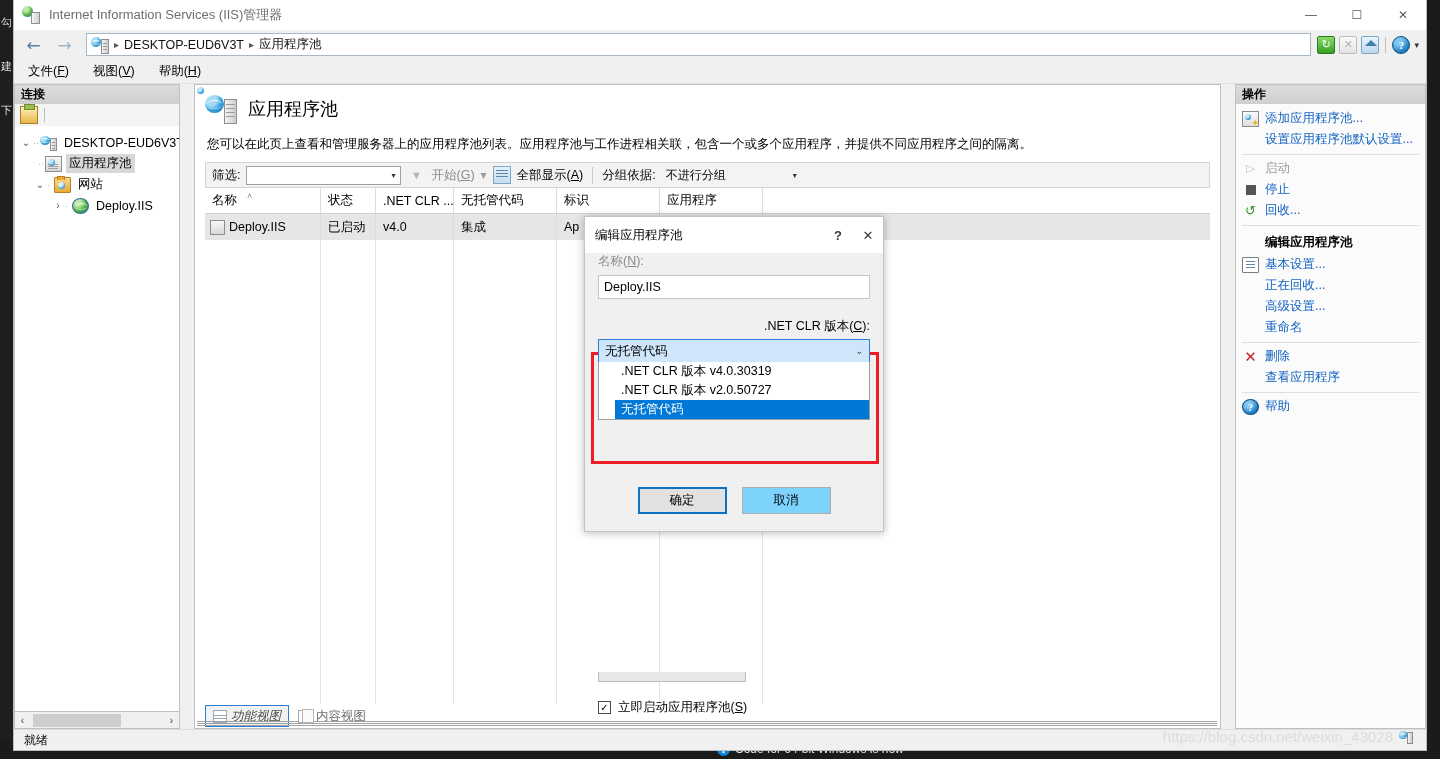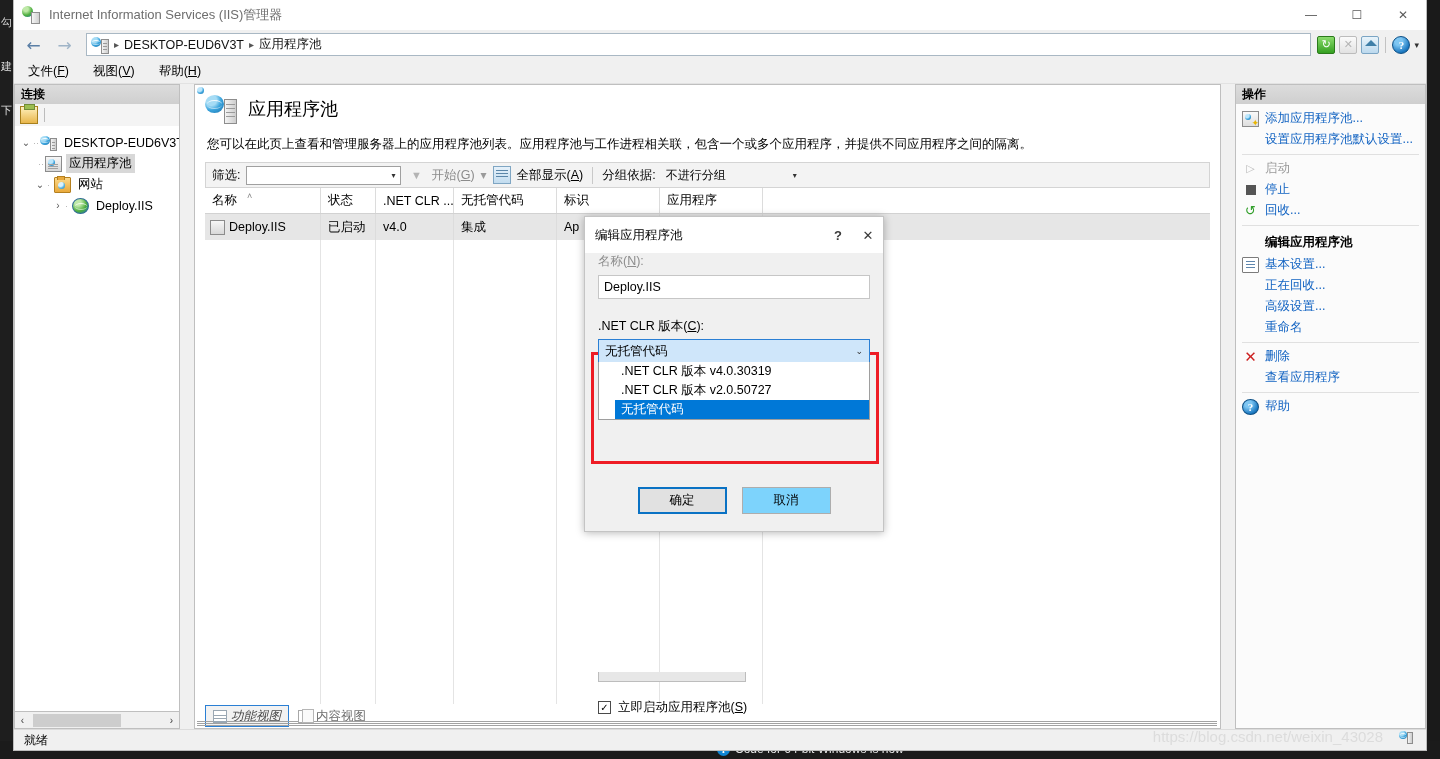--- a/index.html
+++ b/index.html
@@ -190,21 +190,21 @@
   .asep { height:1px; background:#e0e0e0; margin:4px 6px 3px 6px; }
 
   
   #statusbar {
     height:21px; flex:0 0 auto; background:#f0f0f0; border-top:1px solid #dcdcdc;
     display:flex; align-items:center; padding-left:10px; font-size:12px; color:#000;
     position:relative;
   }
   #watermark {
     position:absolute; right:13px; top:-2px; font-size:15px; color:#dcdcdc;
-    font-family:"Liberation Sans",sans-serif; display:flex; align-items:center; gap:16px;
+    font-family:"Liberation Sans",sans-serif; display:flex; align-items:center; gap:6px;
   }
 
   
   #dlg {
     position:absolute; left:570px; top:216px; width:300px; height:316px;
     background:#f0f0f0; border:1px solid #c4c4c4;
     box-shadow:0 1px 8px rgba(0,0,0,.28);
     display:flex; flex-direction:column; z-index:40;
   }
   #dlg-title {
@@ -217,21 +217,21 @@
   .dlabel { font-size:12.5px; }
   .dlabel.grayed { color:#8d8d8d; }
   #name-input {
     margin-top:5px; height:24px; background:#fff; border:1px solid #c6c6c6;
     display:flex; align-items:center; padding-left:5px; font-size:12.5px;
   }
   #clr-box {
     position:absolute; left:6px; top:99px; width:288px; height:112px;
     border:3px solid #ee1c25; pointer-events:none; z-index:3;
   }
-  #clr-label { font-size:12.5px; padding-top:19px; }
+  #clr-label { font-size:12.5px; padding-top:19px;text-align:right; }
   #clr-combo {
     margin-top:4px; height:24px; background:#cfe6fa; border:1px solid #2a7fd4;
     display:flex; align-items:center; justify-content:space-between;
     padding:0 6px 0 6px; font-size:12.5px; position:relative; z-index:4;
   }
   #clr-combo .cc-arrow { font-size:9px; color:#333; }
   #clr-list {
     position:relative; z-index:4; background:#fff; border:1px solid #9e9e9e;
     border-top:none; margin-top:-1px;
   }

